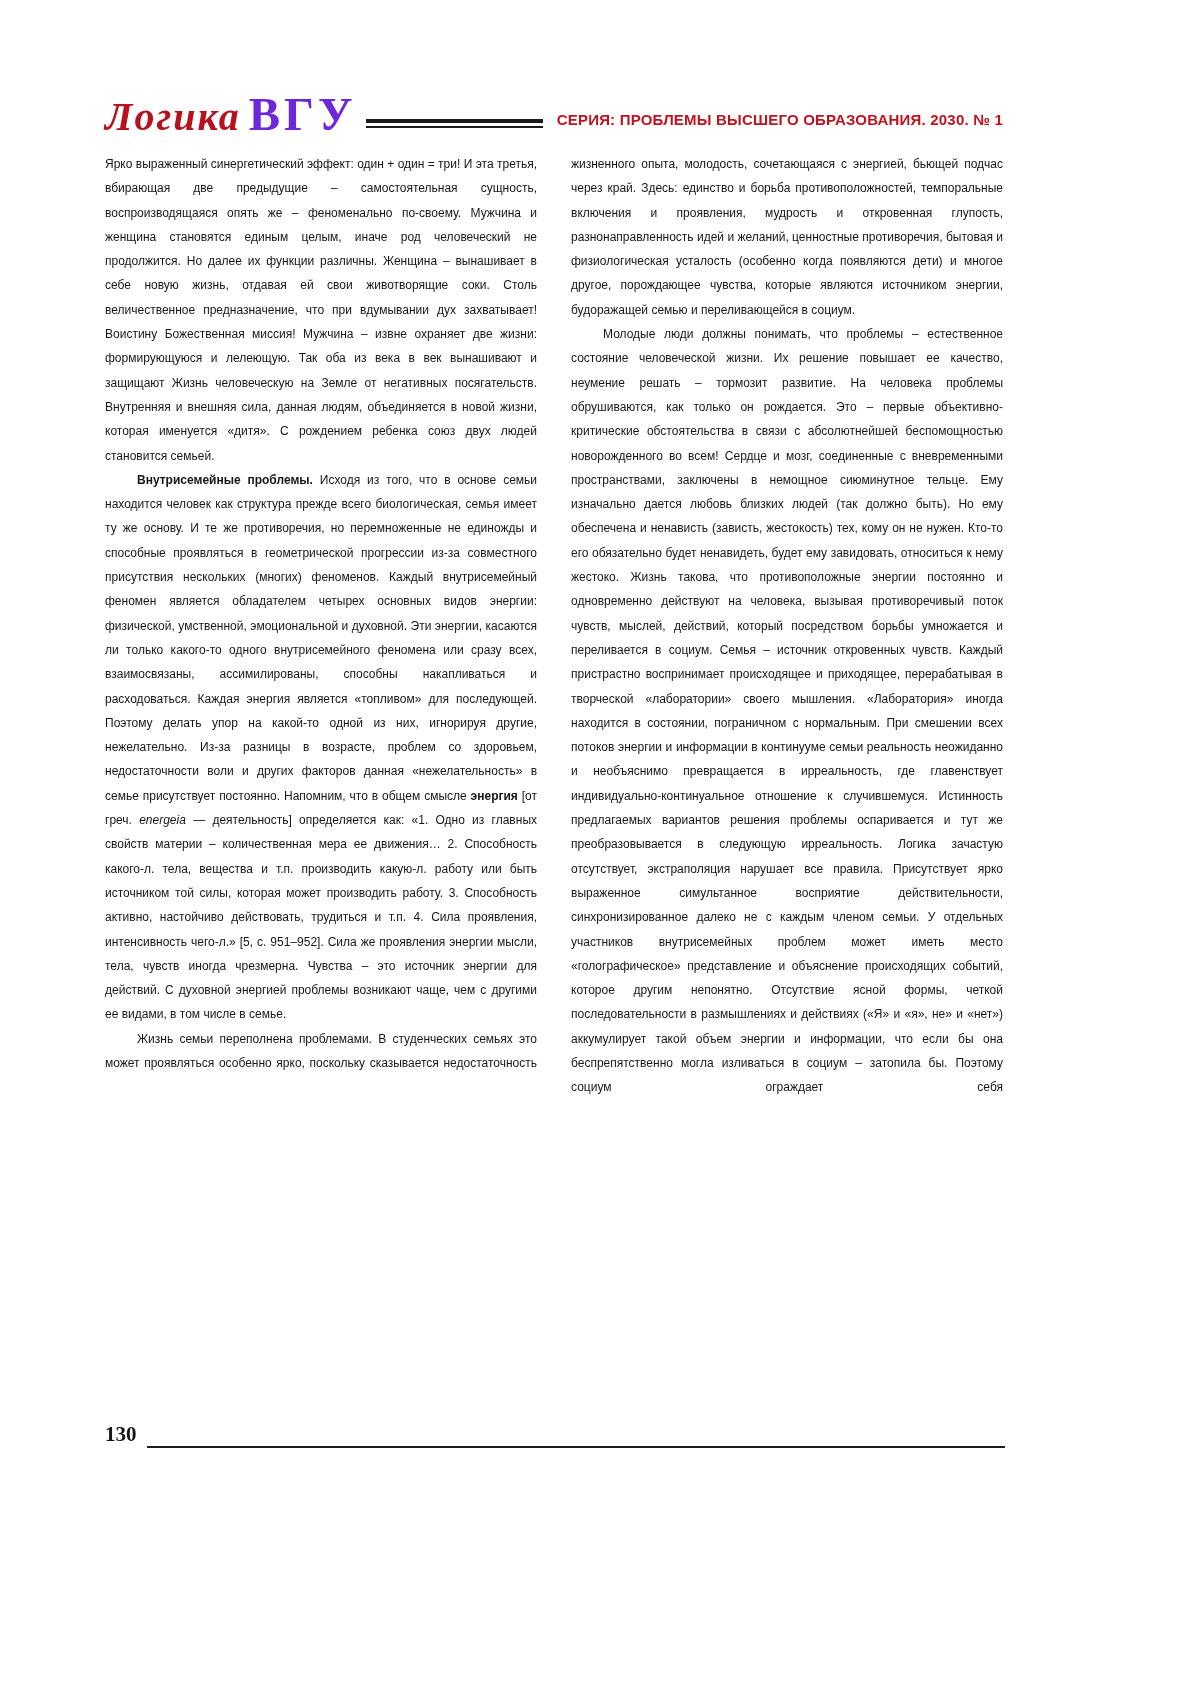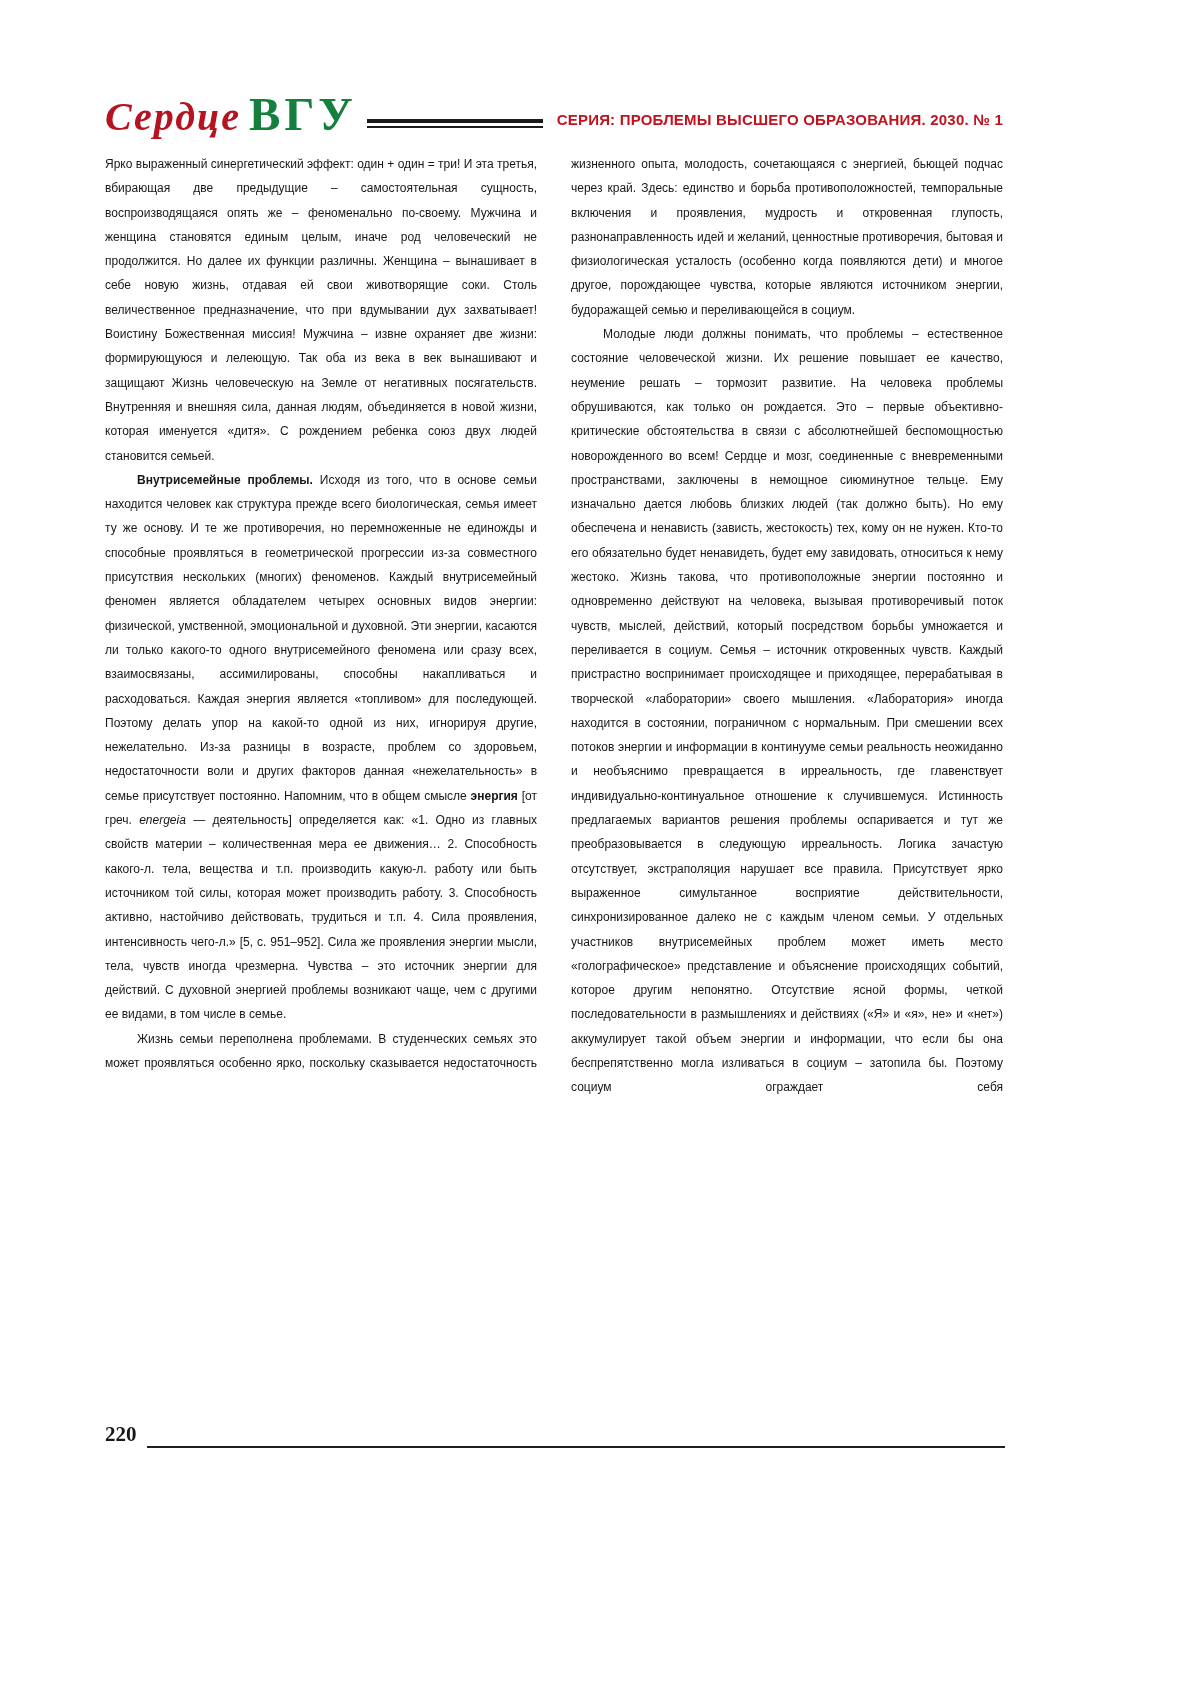--- a/index.html
+++ b/index.html
@@ -29,21 +29,21 @@
     line-height: 0.9;
   }
   .logo-word1 {
     font-size: 40px;
     color: #b6121f;
     letter-spacing: 2px;
     font-style: italic;
   }
   .logo-word2 {
     font-size: 47px;
-    color: #15803d;
+    color: #6d28d9;
     letter-spacing: 4px;
     margin-left: 8px;
   }
   .header-rule {
     flex: 1;
     height: 9px;
     border-top: 4px solid #1a1a1a;
     border-bottom: 2px solid #1a1a1a;
     margin: 0 14px 7px 10px;
     min-width: 60px;
@@ -103,36 +103,36 @@
     transform: translateY(3px);
   }
 </style>
 </head>
 <body>
 
 <div class="page">
 
   <header class="page-header">
     <div class="logo">
-      <span class="logo-word1">Сердце</span><span class="logo-word2">ВГУ</span>
+      <span class="logo-word1">Логика</span><span class="logo-word2">ВГУ</span>
     </div>
     <div class="header-rule"></div>
     <div class="series">СЕРИЯ: ПРОБЛЕМЫ ВЫСШЕГО ОБРАЗОВАНИЯ. 2030. № 1</div>
   </header>
 
   <main class="columns">
     <div class="col" id="col-left">
         <p class="para"><span>Ярко выраженный синергетический эффект: один + один = три! И эта третья, вбирающая две предыдущие – самостоятельная сущность, воспроизводящаяся опять же – феноменально по-своему. Мужчина и женщина становятся единым целым, иначе род человеческий не продолжится. Но далее их функции различны. Женщина – вынашивает в себе новую жизнь, отдавая ей свои животворящие соки. Столь величественное предназначение, что при вдумывании дух захватывает! Воистину Божественная миссия! Мужчина – извне охраняет две жизни: формирующуюся и лелеющую. Так оба из века в век вынашивают и защищают Жизнь человеческую на Земле от негативных посягательств. Внутренняя и внешняя сила, данная людям, объединяется в новой жизни, которая именуется «дитя». С рождением ребенка союз двух людей становится семьей.</span></p>
         <p class="para indent"><span class="b">Внутрисемейные проблемы.</span><span> Исходя из того, что в основе семьи находится человек как структура прежде всего биологическая, семья имеет ту же основу. И те же противоречия, но перемноженные не единожды и способные проявляться в геометрической прогрессии из-за совместного присутствия нескольких (многих) феноменов. Каждый внутрисемейный феномен является обладателем четырех основных видов энергии: физической, умственной, эмоциональной и духовной. Эти энергии, касаются ли только какого-то одного внутрисемейного феномена или сразу всех, взаимосвязаны, ассимилированы, способны накапливаться и расходоваться. Каждая энергия является «топливом» для последующей. Поэтому делать упор на какой-то одной из них, игнорируя другие, нежелательно. Из-за разницы в возрасте, проблем со здоровьем, недостаточности воли и других факторов данная «нежелательность» в семье присутствует постоянно. Напомним, что в общем смысле </span><span class="b">энергия</span><span> [от греч. </span><span class="i">energeia</span><span> — деятельность] определяется как: «1. Одно из главных свойств материи – количественная мера ее движения… 2. Способность какого-л. тела, вещества и т.п. производить какую-л. работу или быть источником той силы, которая может производить работу. 3. Способность активно, настойчиво действовать, трудиться и т.п. 4. Сила проявления, интенсивность чего-л.» [5, с. 951–952]. Сила же проявления энергии мысли, тела, чувств иногда чрезмерна. Чувства – это источник энергии для действий. С духовной энергией проблемы возникают чаще, чем с другими ее видами, в том числе в семье.</span></p>
         <p class="para indent flush"><span>Жизнь семьи переполнена проблемами. В студенческих семьях это может проявляться особенно ярко, поскольку сказывается недостаточность</span></p>
       </div>
     <div class="col" id="col-right">
         <p class="para"><span>жизненного опыта, молодость, сочетающаяся с энергией, бьющей подчас через край. Здесь: единство и борьба противоположностей, темпоральные включения и проявления, мудрость и откровенная глупость, разнонаправленность идей и желаний, ценностные противоречия, бытовая и физиологическая усталость (особенно когда появляются дети) и многое другое, порождающее чувства, которые являются источником энергии, будоражащей семью и переливающейся в социум.</span></p>
         <p class="para indent flush"><span>Молодые люди должны понимать, что проблемы – естественное состояние человеческой жизни. Их решение повышает ее качество, неумение решать – тормозит развитие. На человека проблемы обрушиваются, как только он рождается. Это – первые объективно-критические обстоятельства в связи с абсолютнейшей беспомощностью новорожденного во всем! Сердце и мозг, соединенные с вневременными пространствами, заключены в немощное сиюминутное тельце. Ему изначально дается любовь близких людей (так должно быть). Но ему обеспечена и ненависть (зависть, жестокость) тех, кому он не нужен. Кто-то его обязательно будет ненавидеть, будет ему завидовать, относиться к нему жестоко. Жизнь такова, что противоположные энергии постоянно и одновременно действуют на человека, вызывая противоречивый поток чувств, мыслей, действий, который посредством борьбы умножается и переливается в социум. Семья – источник откровенных чувств. Каждый пристрастно воспринимает происходящее и приходящее, перерабатывая в творческой «лаборатории» своего мышления. «Лаборатория» иногда находится в состоянии, пограничном с нормальным. При смешении всех потоков энергии и информации в континууме семьи реальность неожиданно и необъяснимо превращается в ирреальность, где главенствует индивидуально-континуальное отношение к случившемуся. Истинность предлагаемых вариантов решения проблемы оспаривается и тут же преобразовывается в следующую ирреальность. Логика зачастую отсутствует, экстраполяция нарушает все правила. Присутствует ярко выраженное симультанное восприятие действительности, синхронизированное далеко не с каждым членом семьи. У отдельных участников внутрисемейных проблем может иметь место «голографическое» представление и объяснение происходящих событий, которое другим непонятно. Отсутствие ясной формы, четкой последовательности в размышлениях и действиях («Я» и «я», не» и «нет») аккумулирует такой объем энергии и информации, что если бы она беспрепятственно могла изливаться в социум – затопила бы. Поэтому социум ограждает себя</span></p>
       </div>
   </main>
 
   <footer class="page-footer">
-    <span class="page-number">220</span>
+    <span class="page-number">130</span>
     <span class="footer-rule"></span>
   </footer>
 
 </div>
 
 </body></html>

